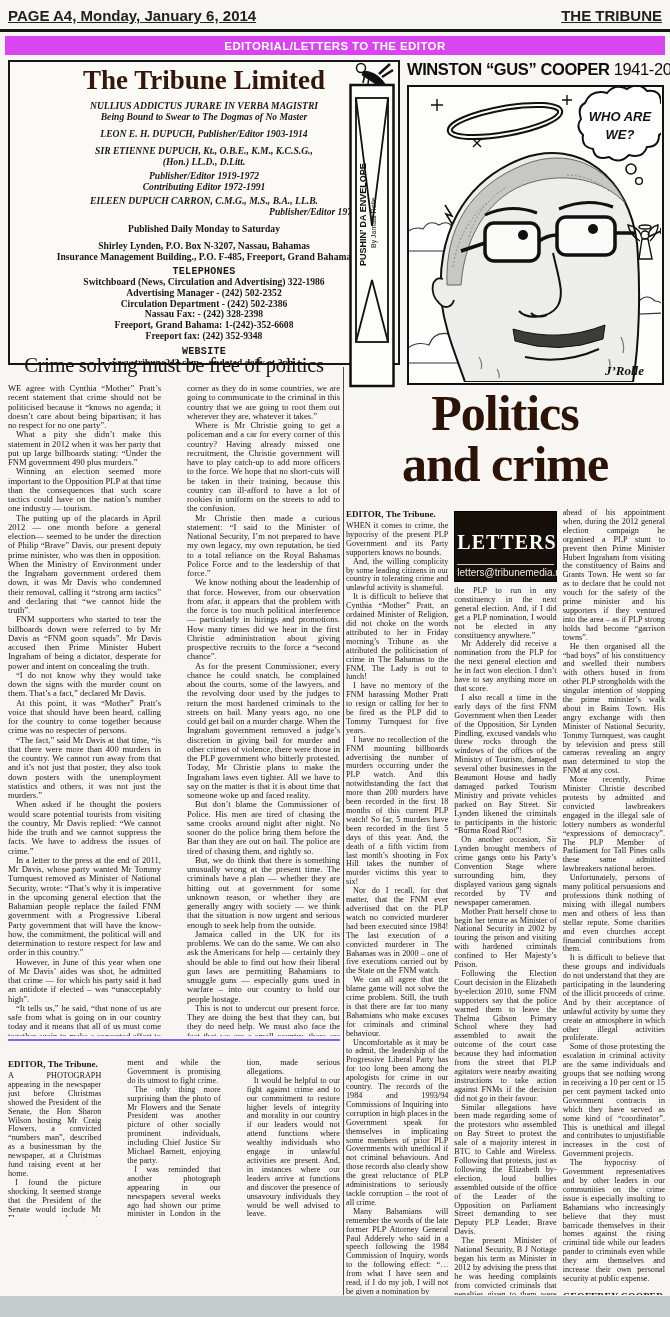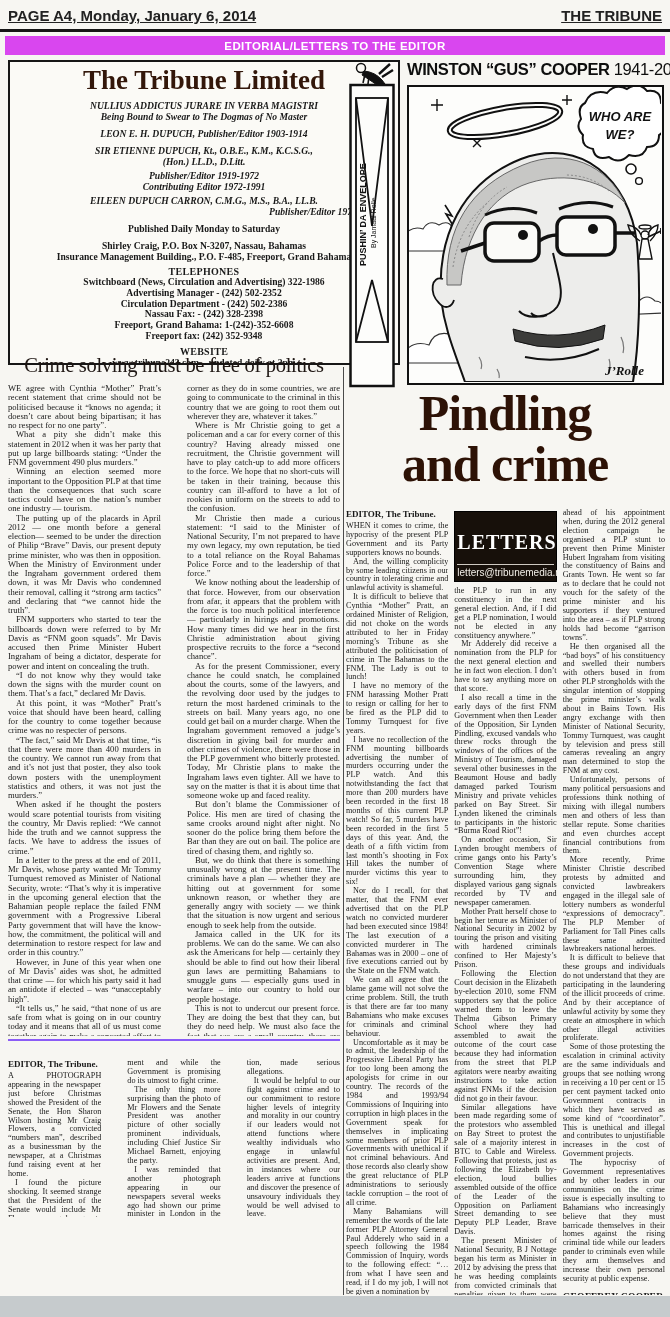--- a/index.html
+++ b/index.html
@@ -13,21 +13,21 @@
           color:#fff;font-family:"Liberation Sans",sans-serif;font-weight:bold;font-size:11.5px;
           display:flex;align-items:center;justify-content:center;letter-spacing:.4px;}
   
   .masthead{position:absolute;top:60px;left:8px;width:392px;height:305px;border:2px solid #161616;
             background:#fbfaf6;text-align:center;padding:2px 4px;box-sizing:border-box;overflow:hidden;}
   .mh-title{font-size:27px;font-weight:bold;color:#33170a;margin:1px 0 4px 0;}
   .mh-it{font-size:9.6px;font-weight:bold;font-style:italic;line-height:11px;}
   .mh-rm{font-size:9.6px;font-weight:bold;line-height:11px;}
   .mh-gap{height:6px;}
   .mh-right{text-align:right;padding-right:34px;}
-  .mh-head{font-size:10px;font-weight:bold;letter-spacing:.3px;}
+  .mh-head{font-size:10px;font-weight:bold;letter-spacing:.3px;font-family:Liberation Mono, monospace;}
   .mh-list p{margin:0;font-size:9.6px;font-weight:bold;line-height:10.8px;text-indent:0;}
   
   .editorial{position:absolute;top:352px;left:8px;width:332px;height:689px;border-bottom:2px solid #8b5cf6;
              box-sizing:border-box;overflow:hidden;}
   .ed-headline{font-size:20.5px;font-weight:normal;text-align:center;color:#1d1512;
                letter-spacing:-0.3px;margin:2px 0 7px 0;}
   .cols{display:flex;gap:26px;overflow:hidden;}
   .ed-cols{height:652px;}
   .col{flex:1;overflow:hidden;}
   .body-col p{margin:0;font-size:8.6px;line-height:9.25px;text-align:justify;text-indent:8px;}
@@ -88,21 +88,21 @@
     <div class="mh-it">(Hon.) LL.D., D.Litt.</div>
     <div class="mh-gap" style="height:3px"></div>
     <div class="mh-it">Publisher/Editor 1919-1972</div>
     <div class="mh-it">Contributing Editor 1972-1991</div>
     <div class="mh-gap" style="height:3px"></div>
     <div class="mh-it">EILEEN DUPUCH CARRON, C.M.G., M.S., B.A., LL.B.</div>
     <div class="mh-it mh-right">Publisher/Editor 1972-</div>
     <div class="mh-gap"></div>
     <div class="mh-rm">Published Daily Monday to Saturday</div>
     <div class="mh-gap"></div>
-    <div class="mh-rm">Shirley Craig, P.O. Box N-3207, Nassau, Bahamas</div>
+    <div class="mh-rm">Shirley Lynden, P.O. Box N-3207, Nassau, Bahamas</div>
     <div class="mh-rm">Insurance Management Building., P.O. F-485, Freeport, Grand Bahama</div>
     <div class="mh-gap" style="height:4px"></div>
     <div class="mh-head">TELEPHONES</div>
     <div class="mh-list">
         <p>Switchboard (News, Circulation and Advertising) 322-1986</p>
         <p>Advertising Manager - (242) 502-2352</p>
         <p>Circulation Department - (242) 502-2386</p>
         <p>Nassau Fax: - (242) 328-2398</p>
         <p>Freeport, Grand Bahama: 1-(242)-352-6608</p>
         <p>Freeport fax: (242) 352-9348</p>
@@ -257,21 +257,21 @@
         <path d="M233,152 L230,172 L243,172 L239,152 Z" fill="#fdfdfb"></path>
         <path d="M231,154 q-10,-6 -12,-16 q10,2 13,10 M241,154 q8,-8 8,-16 q-8,2 -10,10"></path>
         <path d="M239,150 L252,144 M252,141 L252,147" stroke-width="1.8"></path>
       </g>
 
       <text x="196" y="288" font-family="Liberation Serif, serif" font-size="13" font-style="italic" font-weight="bold" fill="#111">J’Rolle</text>
     </svg>
   </div>
 
   <div class="politics">
-    <span>Pindling</span>
+    <span>Politics</span>
     <span>and crime</span>
   </div>
 
   <div class="letters">
     <div class="col letters-col">
       <div class="salutation">EDITOR, The Tribune.</div>
       <div>
           <p>WHEN it comes to crime, the hypocrisy of the present PLP Government and its Party supporters knows no bounds.</p>
           <p>And, the willing complicity by some leading citizens in our country in tolerating crime and unlawful activity is shameful.</p>
           <p>It is difficult to believe that Cynthia “Mother” Pratt, an ordained Minister of Religion, did not choke on the words attributed to her in Friday morning’s Tribune as she attributed the politicisation of crime in The Bahamas to the FNM. The Lady is out to lunch!</p>
@@ -296,22 +296,22 @@
           <p>Mother Pratt herself chose to begin her tenure as Minister of National Security in 2002 by touring the prison and visiting with hardened criminals confined to Her Majesty’s Prison.</p>
           <p>Following the Election Court decision in the Elizabeth by-election 2010, some FNM supporters say that the police warned them to leave the Thelma Gibson Primary School where they had assembled to await the outcome of the court case because they had information from the street that PLP agitators were nearby awaiting instructions to take action against FNMs if the decision did not go in their favour.</p>
           <p>Similar allegations have been made regarding some of the protestors who assembled on Bay Street to protest the sale of a majority interest in BTC to Cable and Wireless. Following that protests, just as following the Elizabeth by-election, loud bullies assembled outside of the office of the Leader of the Opposition on Parliament Street demanding to see Deputy PLP Leader, Brave Davis.</p>
           <p>The present Minister of National Security, B J Nottage began his term as Minister in 2012 by advising the press that he was heeding complaints from convicted criminals that penalties given to them were too harsh and that all the tough anti-crime legislation enacted by the FNM would be reviewed as a result.</p>
         </div>
     </div>
     <div class="col letters-col">
       <div>
           <p>ahead of his appointment when, during the 2012 general election campaign he organised a PLP stunt to prevent then Prime Minister Hubert Ingraham from visiting the constituency of Bains and Grants Town. He went so far as to declare that he could not vouch for the safety of the prime minister and his supporters if they ventured into the area – as if PLP strong holds had become “garrison towns”.</p>
           <p>He then organised all the “bad boys” of his constituency and swelled their numbers with others bused in from other PLP strongholds with the singular intention of stopping the prime minister’s walk about in Bains Town. His angry exchange with then Minister of National Security, Tommy Turnquest, was caught by television and press still cameras revealing an angry man determined to stop the FNM at any cost.</p>
+          <p>More recently, Prime Minister Christie described protests by admitted and convicted lawbreakers engaged in the illegal sale of lottery numbers as wonderful “expressions of democracy”. The PLP Member of Parliament for Tall Pines calls these same admitted lawbreakers national heroes.</p>
           <p>Unfortunately, persons of many political persuasions and professions think nothing of mixing with illegal numbers men and others of less than stellar repute. Some charities and even churches accept financial contributions from them.</p>
-          <p>More recently, Prime Minister Christie described protests by admitted and convicted lawbreakers engaged in the illegal sale of lottery numbers as wonderful “expressions of democracy”. The PLP Member of Parliament for Tall Pines calls these same admitted lawbreakers national heroes.</p>
           <p>It is difficult to believe that these groups and individuals do not understand that they are participating in the laundering of the illicit proceeds of crime. And by their acceptance of unlawful activity by some they create an atmosphere in which other illegal activities proliferate.</p>
           <p>Some of those protesting the escalation in criminal activity are the same individuals and groups that see nothing wrong in receiving a 10 per cent or 15 per cent payment tacked onto Government contracts in which they have served as some kind of “coordinator”. This is unethical and illegal and contributes to unjustifiable increases in the cost of Government projects.</p>
           <p>The hypocrisy of Government representatives and by other leaders in our communities on the crime issue is especially insulting to Bahamians who increasingly believe that they must barricade themselves in their homes against the rising criminal tide while our leaders pander to criminals even while they arm themselves and increase their own personal security at public expense.</p>
         </div>
       <div class="sig-name">GEOFFREY COOPER</div>
 
     </div>
   </div>
 
   <div class="bottom-strip"></div>

